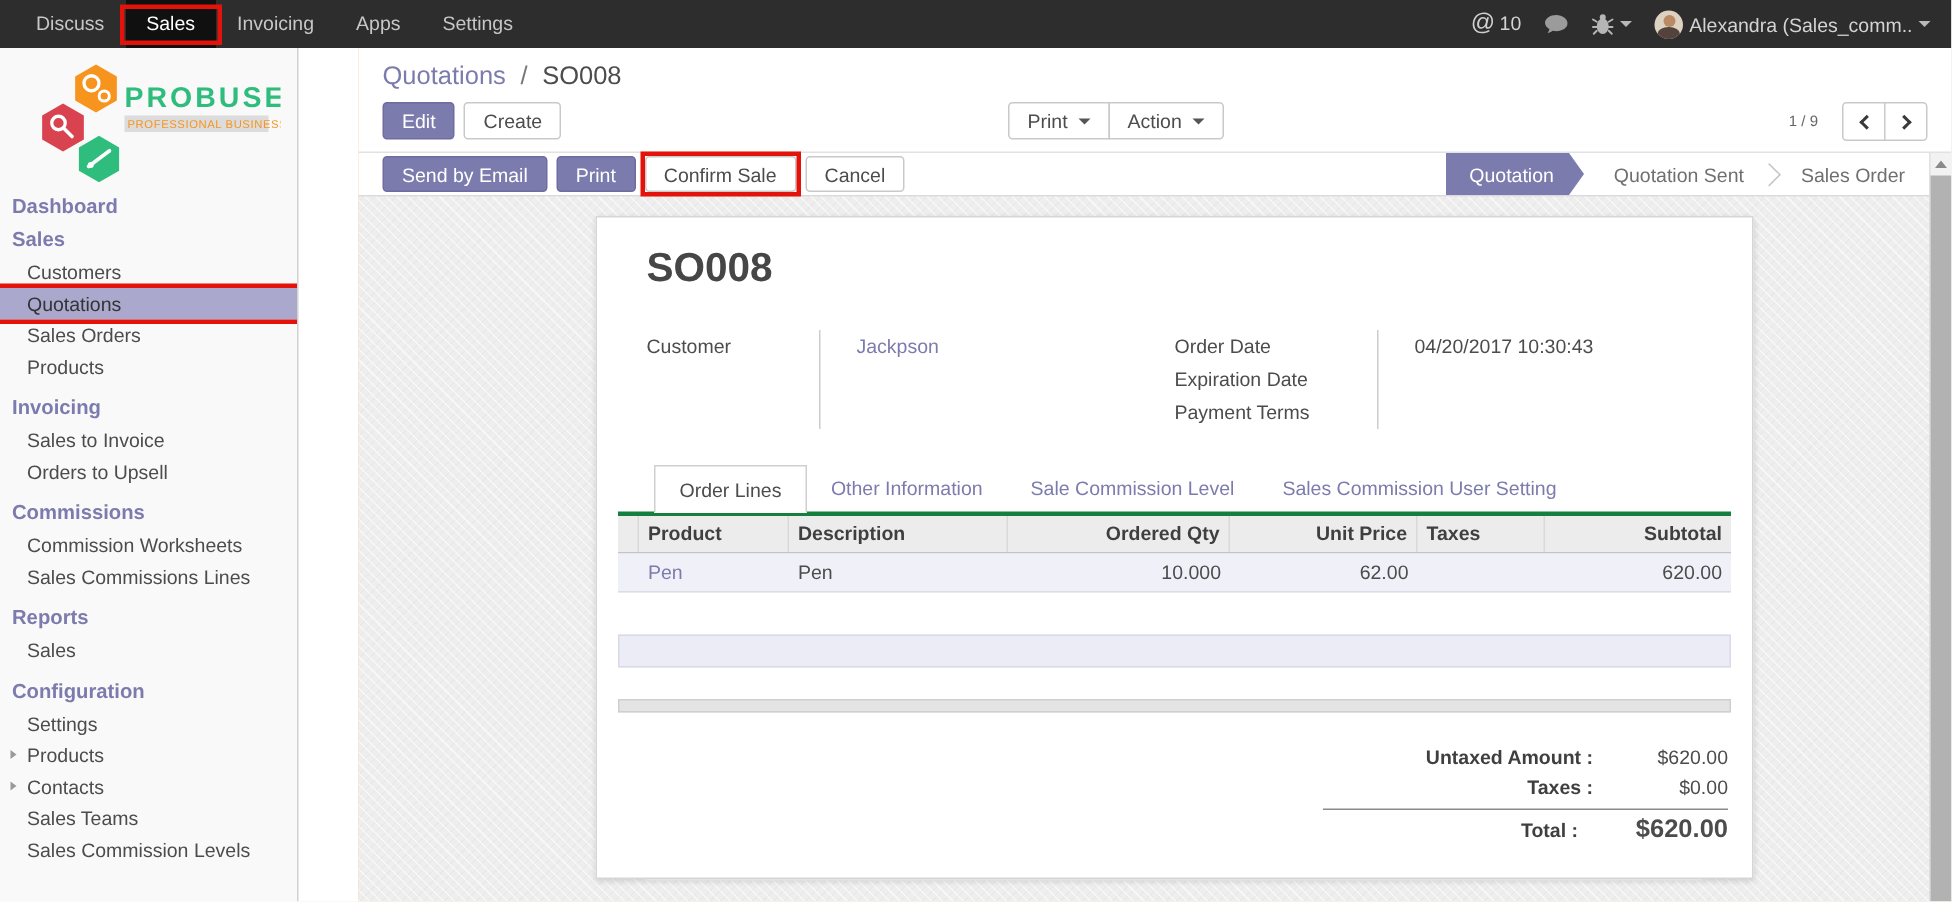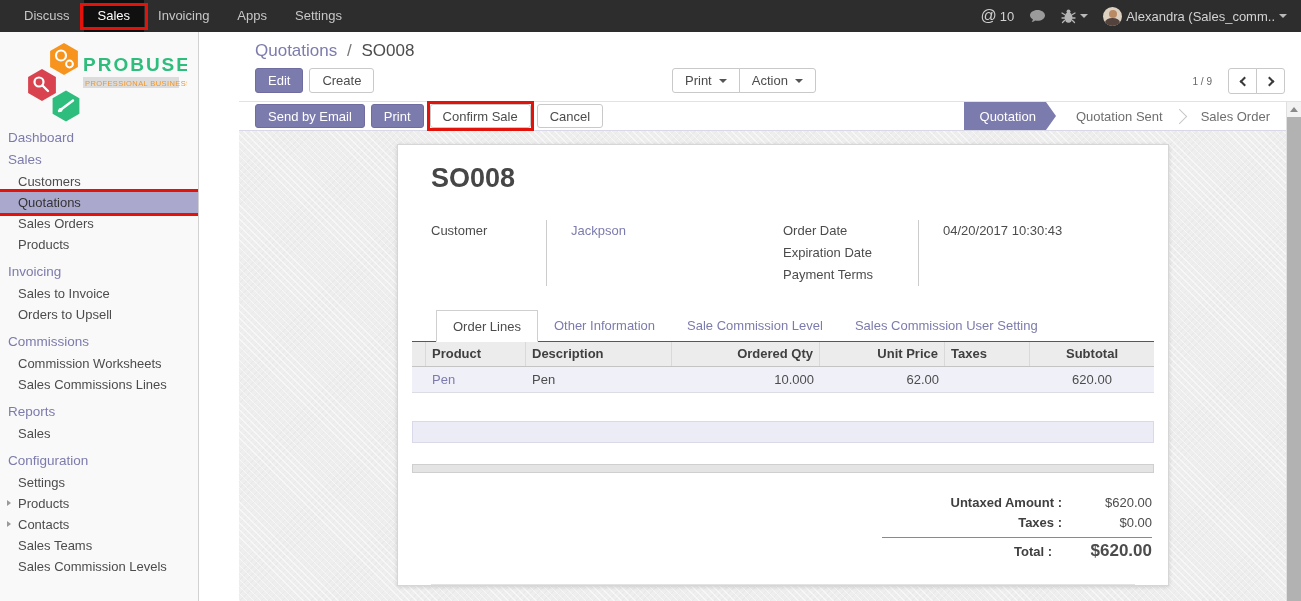--- a/index.html
+++ b/index.html
@@ -27,21 +27,21 @@
   .topbar-menu.annotated::after { top:3px; bottom:2px; left:-4px; right:-4px; }
   .btn.annotated::after { inset:-4px; }
 
   
   .layout { display:flex; height:569px;gap:40px; }
   .sidebar { width:199px; background:#f9f9f9; border-right:1px solid #d2d2d2; overflow:hidden; }
   .main { flex:1; display:flex; flex-direction:column; background:#fdba74; min-width:0; }
 
   
   .logo-wrap { padding-top:8px; text-align:center; }
-  .side-section { font-weight:normal; color:#7c7bad; font-size:13.5px; padding:3px 0 3px 8px; line-height:16px; }
+  .side-section { font-weight:bold; color:#7c7bad; font-size:13.5px; padding:3px 0 3px 8px; line-height:16px; }
   .side-section.spaced { margin-top:6px; }
   .side-item { font-size:13px; color:#4c4c4c; padding-left:18px; line-height:21px; cursor:pointer; position:relative; white-space:nowrap; }
   .side-item.active { background:#aaa8cd; color:#343434; }
   .expand-icon { position:absolute; left:7px; top:7px; width:0; height:0; border-left:4px solid #9a9a9a; border-top:3.5px solid transparent; border-bottom:3.5px solid transparent; }
 
   
   .control-panel { height:70px; position:relative; border-bottom:1px solid #e2e2e2; background:#fff; }
   .breadcrumb { padding:9px 0 0 16px; font-size:17px; }
   .breadcrumb .link { color:#7c7bad; cursor:pointer; }
   .breadcrumb .sep { color:#777; margin:0 5px; }
@@ -92,37 +92,37 @@
   .field-col { flex:1; display:flex; }
   .field-labels { display:flex; flex-direction:column; }
   .col1 .field-labels { width:115px; }
   .col2 .field-labels { width:135px; }
   .flabel { font-weight:normal; line-height:22px; font-size:13px; color:#4c4c4c; white-space:nowrap; }
   .field-values { border-left:1px solid #ccc; padding-left:24px; flex:1; display:flex; flex-direction:column; }
   .col1 .field-values { min-height:42px; }
   .fvalue { line-height:22px; font-size:13px; min-height:22px; color:#4c4c4c; }
   .link-value { color:#7c7bad; cursor:pointer; }
 
-  .tabs { margin:24px 14px 0; display:flex; border-bottom:1px solid #15803d;padding-left:24px; }
+  .tabs { margin:24px 14px 0; display:flex; border-bottom:3px solid #15803d;padding-left:24px; }
   .tab { padding:8px 16px 7px; font-size:13px; color:#7c7bad; cursor:pointer; white-space:nowrap; }
   .tab.active { background:#fff; border:1px solid #cfcfcf; border-bottom:1px solid #fff; margin-bottom:-1px; color:#4c4c4c; }
 
   .olist { margin:0 14px; }
   .olist-header { display:flex; background:#ececec; border-bottom:1px solid #c4c4c4; }
   .hcell { font-weight:bold; font-size:13px; color:#3f3f3f; padding:4px 6px; border-right:1px solid #d9d9d9; height:24px; white-space:nowrap; }
   .hcell:last-child { border-right:none; }
   .olist-row { display:flex; background:#f0f0f9; border-bottom:1px solid #dcdce4; cursor:pointer; }
   .cell { font-size:13px; padding:5px 6px; height:25px; white-space:nowrap; }
   .c-gutter { width:14px; padding:4px 0; }
   .c-product { width:100px; }
   .c-desc { width:146px; }
   .c-qty { width:148px; text-align:right; }
   .c-price { width:125px; text-align:right; }
   .c-tax { width:85px; }
-  .c-sub { flex:1; text-align:center; }
+  .c-sub { flex:1; text-align:right; }
   .product-link { color:#7c7bad; }
 
   .empty-band { margin:28px 14px 0; height:22px; background:#ececf6; border:1px solid #d9d9ea; }
   .gray-bar { margin:21px 14px 0; height:9px; background:#e4e4e4; border:1px solid #cfcfcf; }
 
   .totals { margin:20px 16px 0 auto; width:270px; }
   .trow { display:flex; justify-content:flex-end; align-items:baseline; line-height:20px; }
   .tlabel { font-weight:bold; font-size:13px; color:#3f3f3f; }
   .tvalue { width:90px; text-align:right; font-size:13px; color:#4c4c4c; }
   .tsep { border-top:1px solid #8a8a8a; margin:4px 0 3px; }

